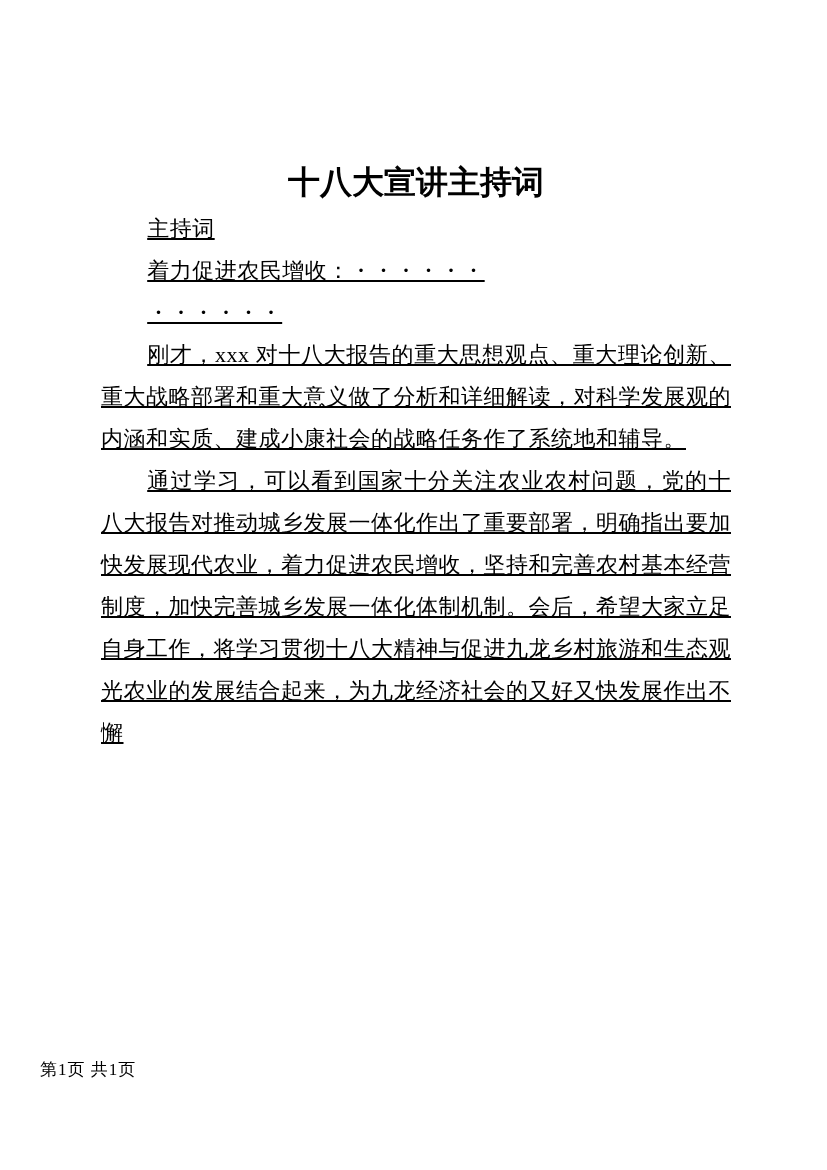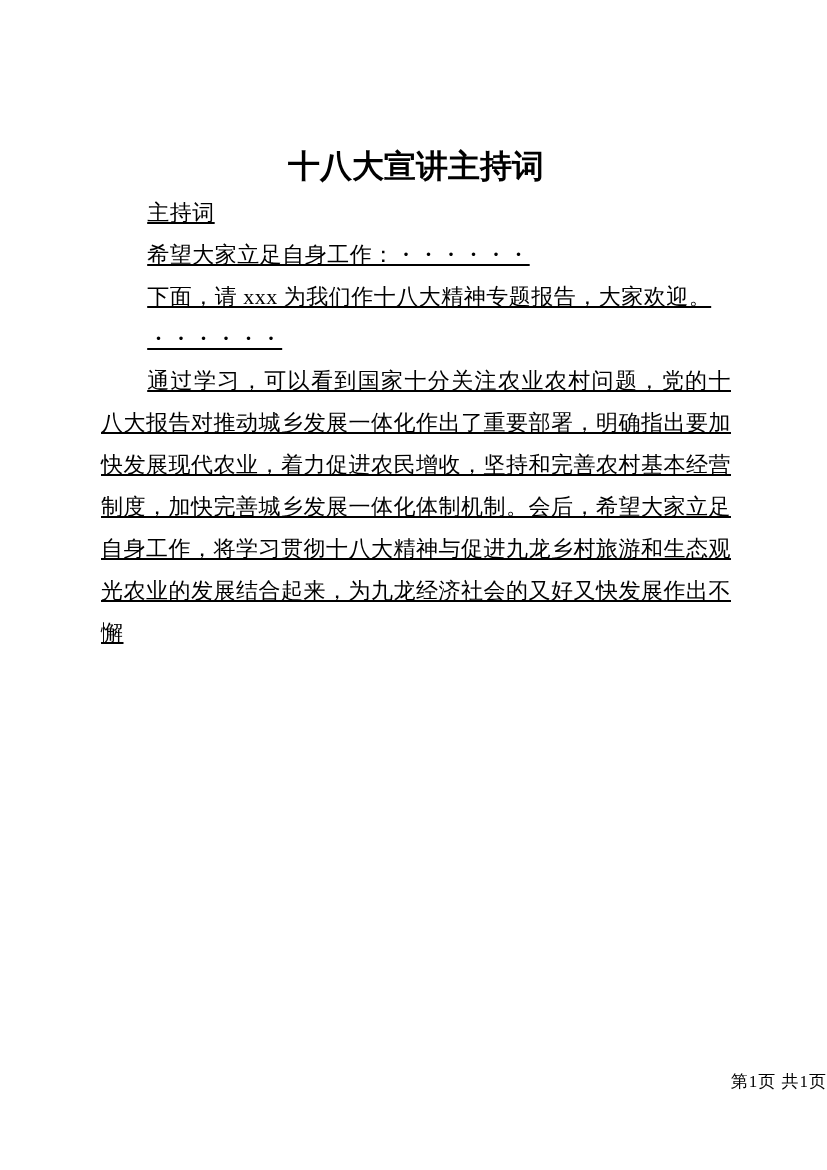--- a/index.html
+++ b/index.html
@@ -8,20 +8,21 @@
     background: #ffffff;
   }
   .page {
     position: relative;
     width: 827px;
     height: 1150px;
     background: #ffffff;
     color: #000000;
     font-family: "Liberation Serif", "DejaVu Serif", serif;
     overflow: hidden;
+    margin-top: 16px;
   }
   .content {
     position: absolute;
     left: 101px;
     top: 140px;
     width: 630px;
   }
   .doc-title {
     margin: 0;
     font-size: 32px;
@@ -35,47 +36,47 @@
     font-size: 22px;
     line-height: 42px;
     letter-spacing: 0.5px;
     text-align: justify;
     text-indent: 2.1em;
     word-break: normal;
     text-decoration: underline;
   }
   .footer {
     position: absolute;
-    top: 1072px;
+    top: 1044px;
     left: 0;
     width: 827px;
     box-sizing: border-box;
     padding-left: 40px;
-    text-align: right;
+    text-align: left;
     font-size: 17px;
     line-height: 20px;
     letter-spacing: 1px;
   }
 </style>
 </head>
 <body>
 
 <div class="page">
   <div class="content">
     <h1 class="doc-title">十八大宣讲主持词</h1>
 
     <p class="para">主持词</p>
 
 
-    <p class="para">希望大家立足自身工作：・・・・・・</p>
+    <p class="para">着力促进农民增收：・・・・・・</p>
 
-    <p class="para">下面，请 xxx 为我们作十八大精神专题报告，大家欢迎。</p>
 
     <p class="para">・・・・・・</p>
 
+    <p class="para">刚才，xxx 对十八大报告的重大思想观点、重大理论创新、重大战略部署和重大意义做了分析和详细解读，对科学发展观的内涵和实质、建成小康社会的战略任务作了系统地和辅导。</p>
 
     <p class="para">通过学习，可以看到国家十分关注农业农村问题，党的十八大报告对推动城乡发展一体化作出了重要部署，明确指出要加快发展现代农业，着力促进农民增收，坚持和完善农村基本经营制度，加快完善城乡发展一体化体制机制。会后，希望大家立足自身工作，将学习贯彻十八大精神与促进九龙乡村旅游和生态观光农业的发展结合起来，为九龙经济社会的又好又快发展作出不懈</p>
   </div>
 
   <div class="footer">
     <span>第1页 共1页</span>
   </div>
 </div>
 
 </body></html>

